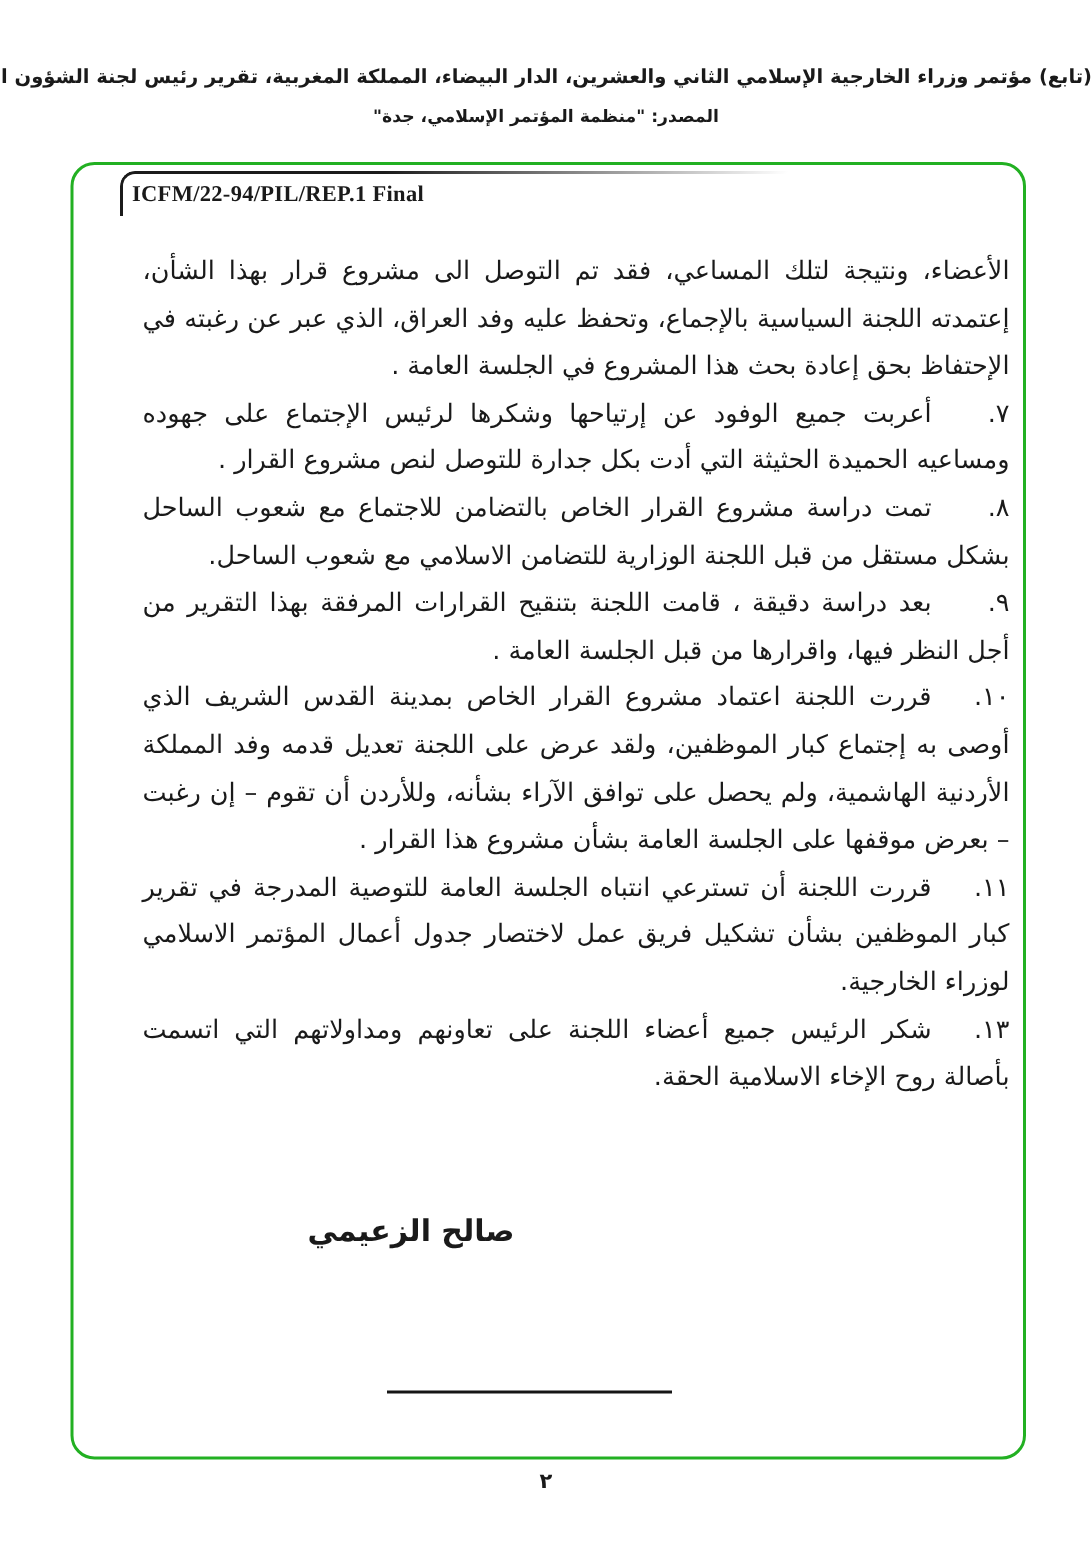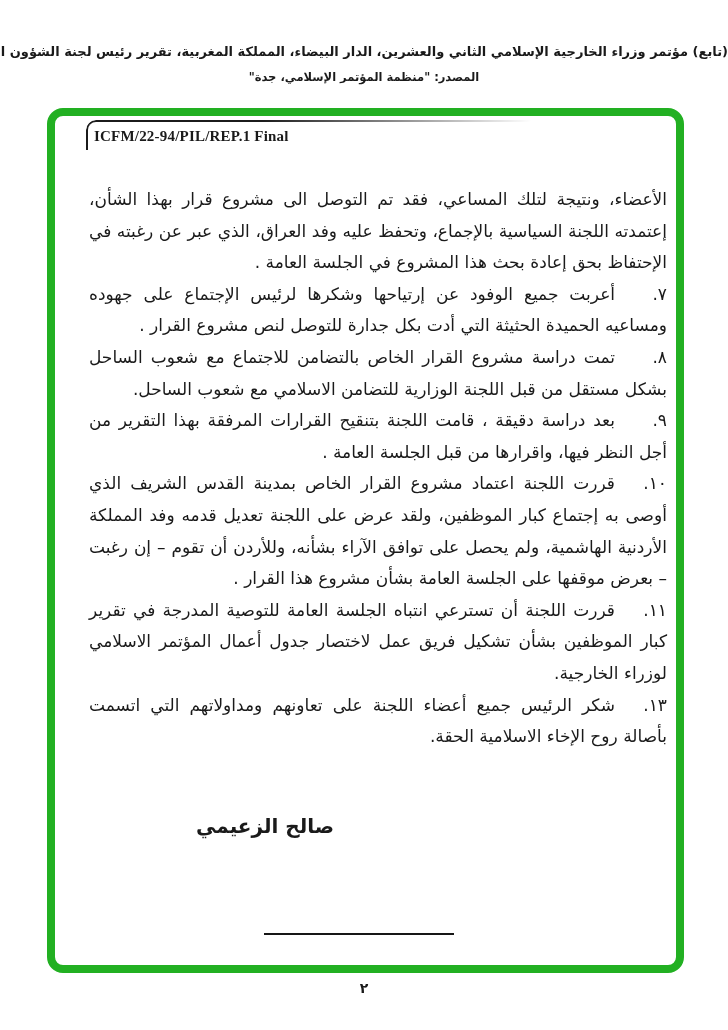--- a/index.html
+++ b/index.html
@@ -9,46 +9,46 @@
     font-family:"DejaVu Sans",sans-serif;
   }
   
   .header{position:absolute;top:44px;left:0;width:728px;text-align:center;direction:rtl;font-weight:bold;}
   .header .l1{font-size:13px;white-space:nowrap;}
   .header .l2{font-size:11.5px;margin-top:11px;}
 
   
   .greenbox{
     position:absolute;left:47px;top:108px;width:637px;height:865px;
-    box-sizing:border-box;border:8px solid #1d4ed8;border-radius:16px;
+    box-sizing:border-box;border:2px solid #1d4ed8;border-radius:16px;
   }
   
   .scancorner{
     position:absolute;left:31px;top:4px;width:475px;height:28px;
     border-top:2.5px solid #1b1b1b;border-left:2.5px solid #1b1b1b;
     border-top-left-radius:10px;
     -webkit-mask-image:linear-gradient(135deg,#000 35%,transparent 88%);
     mask-image:linear-gradient(135deg,#000 35%,transparent 88%);
   }
   .docref{
     position:absolute;left:39px;top:12px;
     font-family:"Liberation Serif","DejaVu Serif",serif;
     font-weight:bold;font-size:15px;letter-spacing:.2px;direction:ltr;
   }
   
   .bodytext{
-    position:absolute;top:68px;right:9px;width:578px;
+    position:absolute;top:56px;right:9px;width:578px;
     direction:rtl;text-align:justify;
     font-size:17px;line-height:31.6px;
   }
   .para{margin:0;}
   .pnum{display:inline-block;width:52px;}
   
   .sig{
-    position:absolute;top:691px;left:60px;width:300px;
+    position:absolute;top:691px;left:75px;width:300px;
     direction:rtl;text-align:center;font-weight:bold;
     font-size:20px;line-height:38px;
   }
   .sepline{position:absolute;top:817px;left:209px;width:190px;height:2px;background:#161616;}
   .pagenum{position:absolute;top:980px;left:0;width:728px;text-align:center;font-weight:bold;font-size:14px;}
 </style>
 </head>
 <body>
 
 <div class="header">

